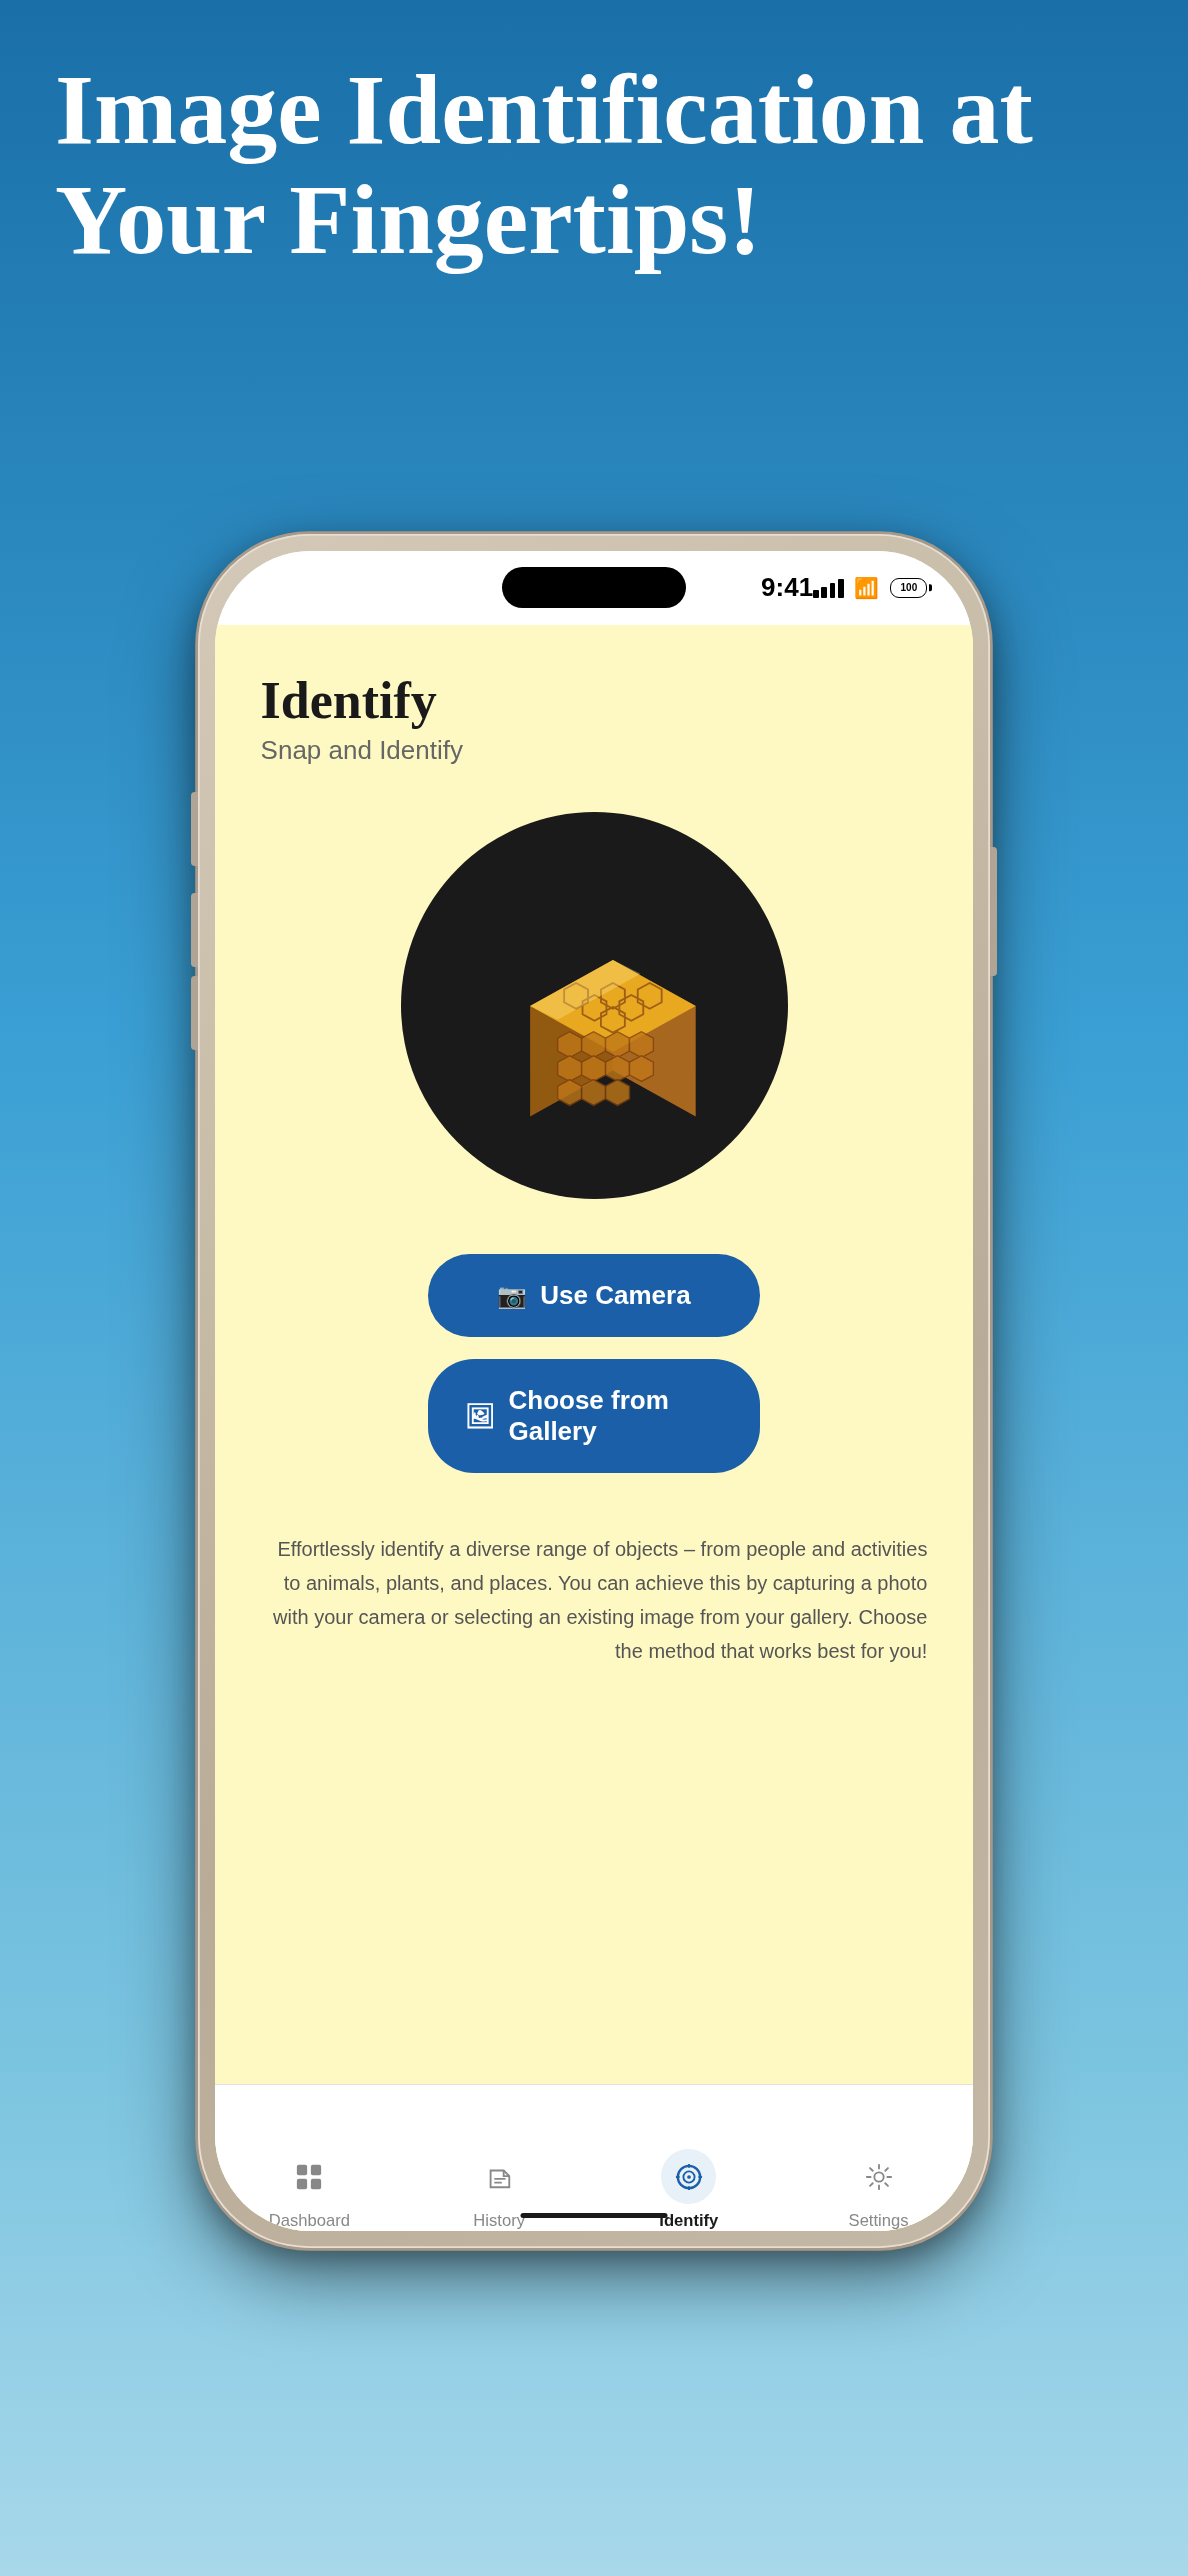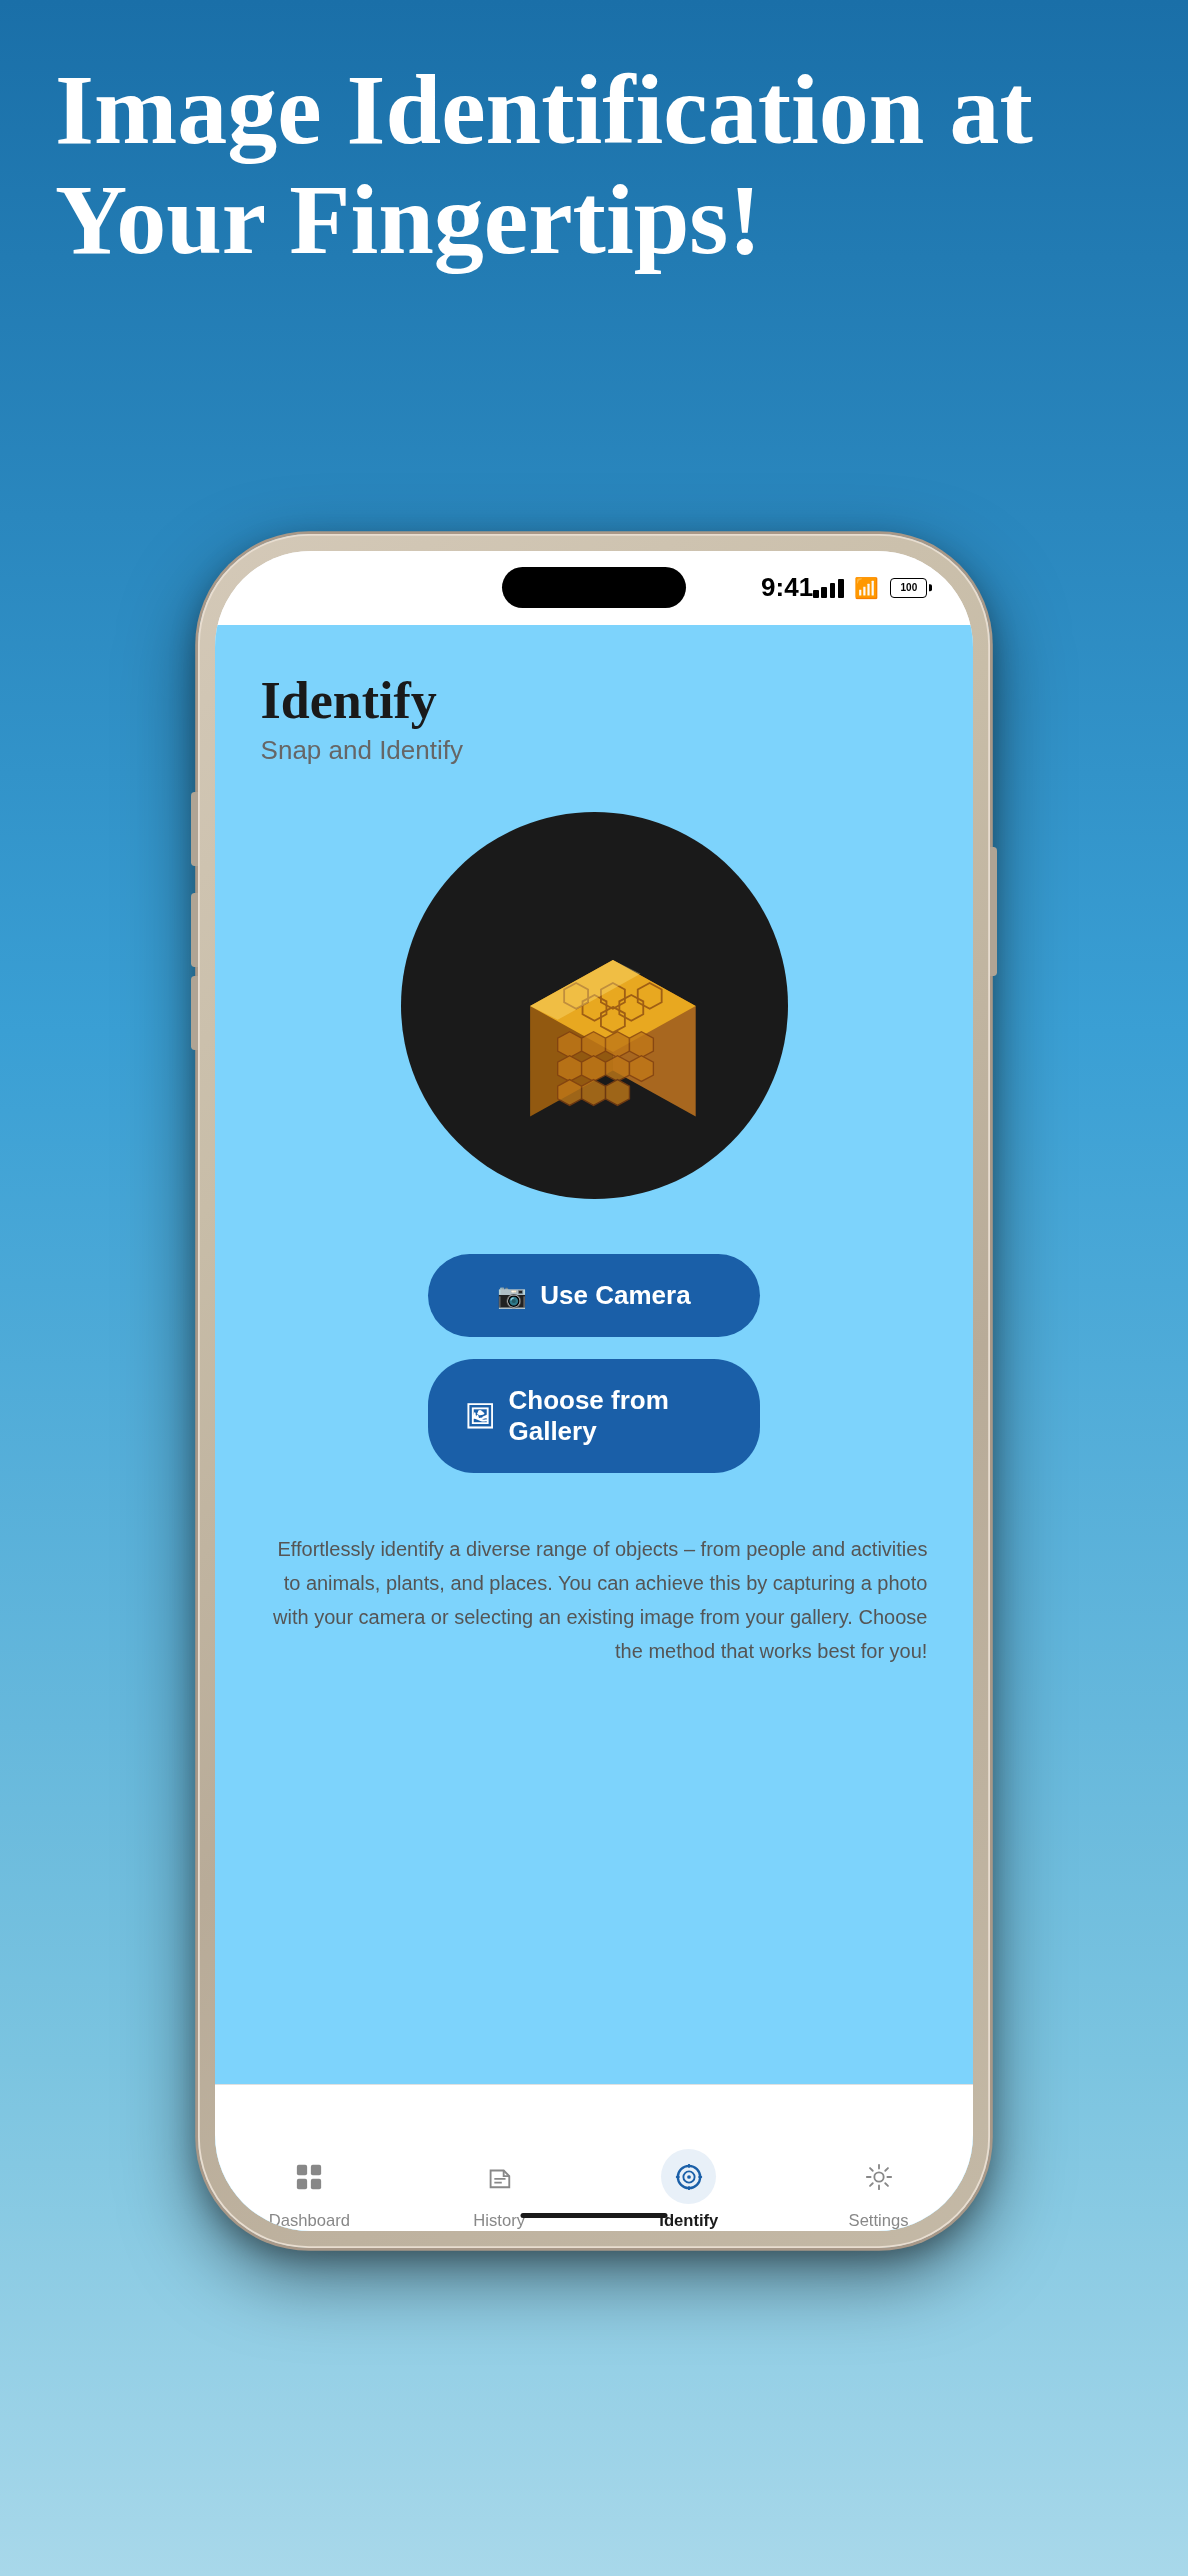--- a/index.html
+++ b/index.html
@@ -126,21 +126,21 @@
 
     .wifi-icon {
       font-size: 20px;
       color: #000;
     }
 
     .battery-icon {
       display: flex;
       align-items: center;
       border: 1.8px solid #000;
-      border-radius: 4px;
+      border-radius: 9px;
       padding: 1.8px 2.8px;
       height: 20px;
       width: 37px;
       position: relative;
       font-size: 10px;
       font-weight: 600;
       color: #000;
       justify-content: center;
     }
 
@@ -169,21 +169,21 @@
       z-index: 20;
     }
 
     
     .screen-content {
       position: absolute;
       top: 74px;
       left: 0;
       right: 0;
       bottom: 0;
-      background: #7dd3fc;
+      background: #fef9c3;
       overflow: hidden;
     }
 
     .main-content {
       padding: 46px 46px 0 46px;
     }
 
     .app-title {
       font-size: 52px;
       font-weight: 700;

